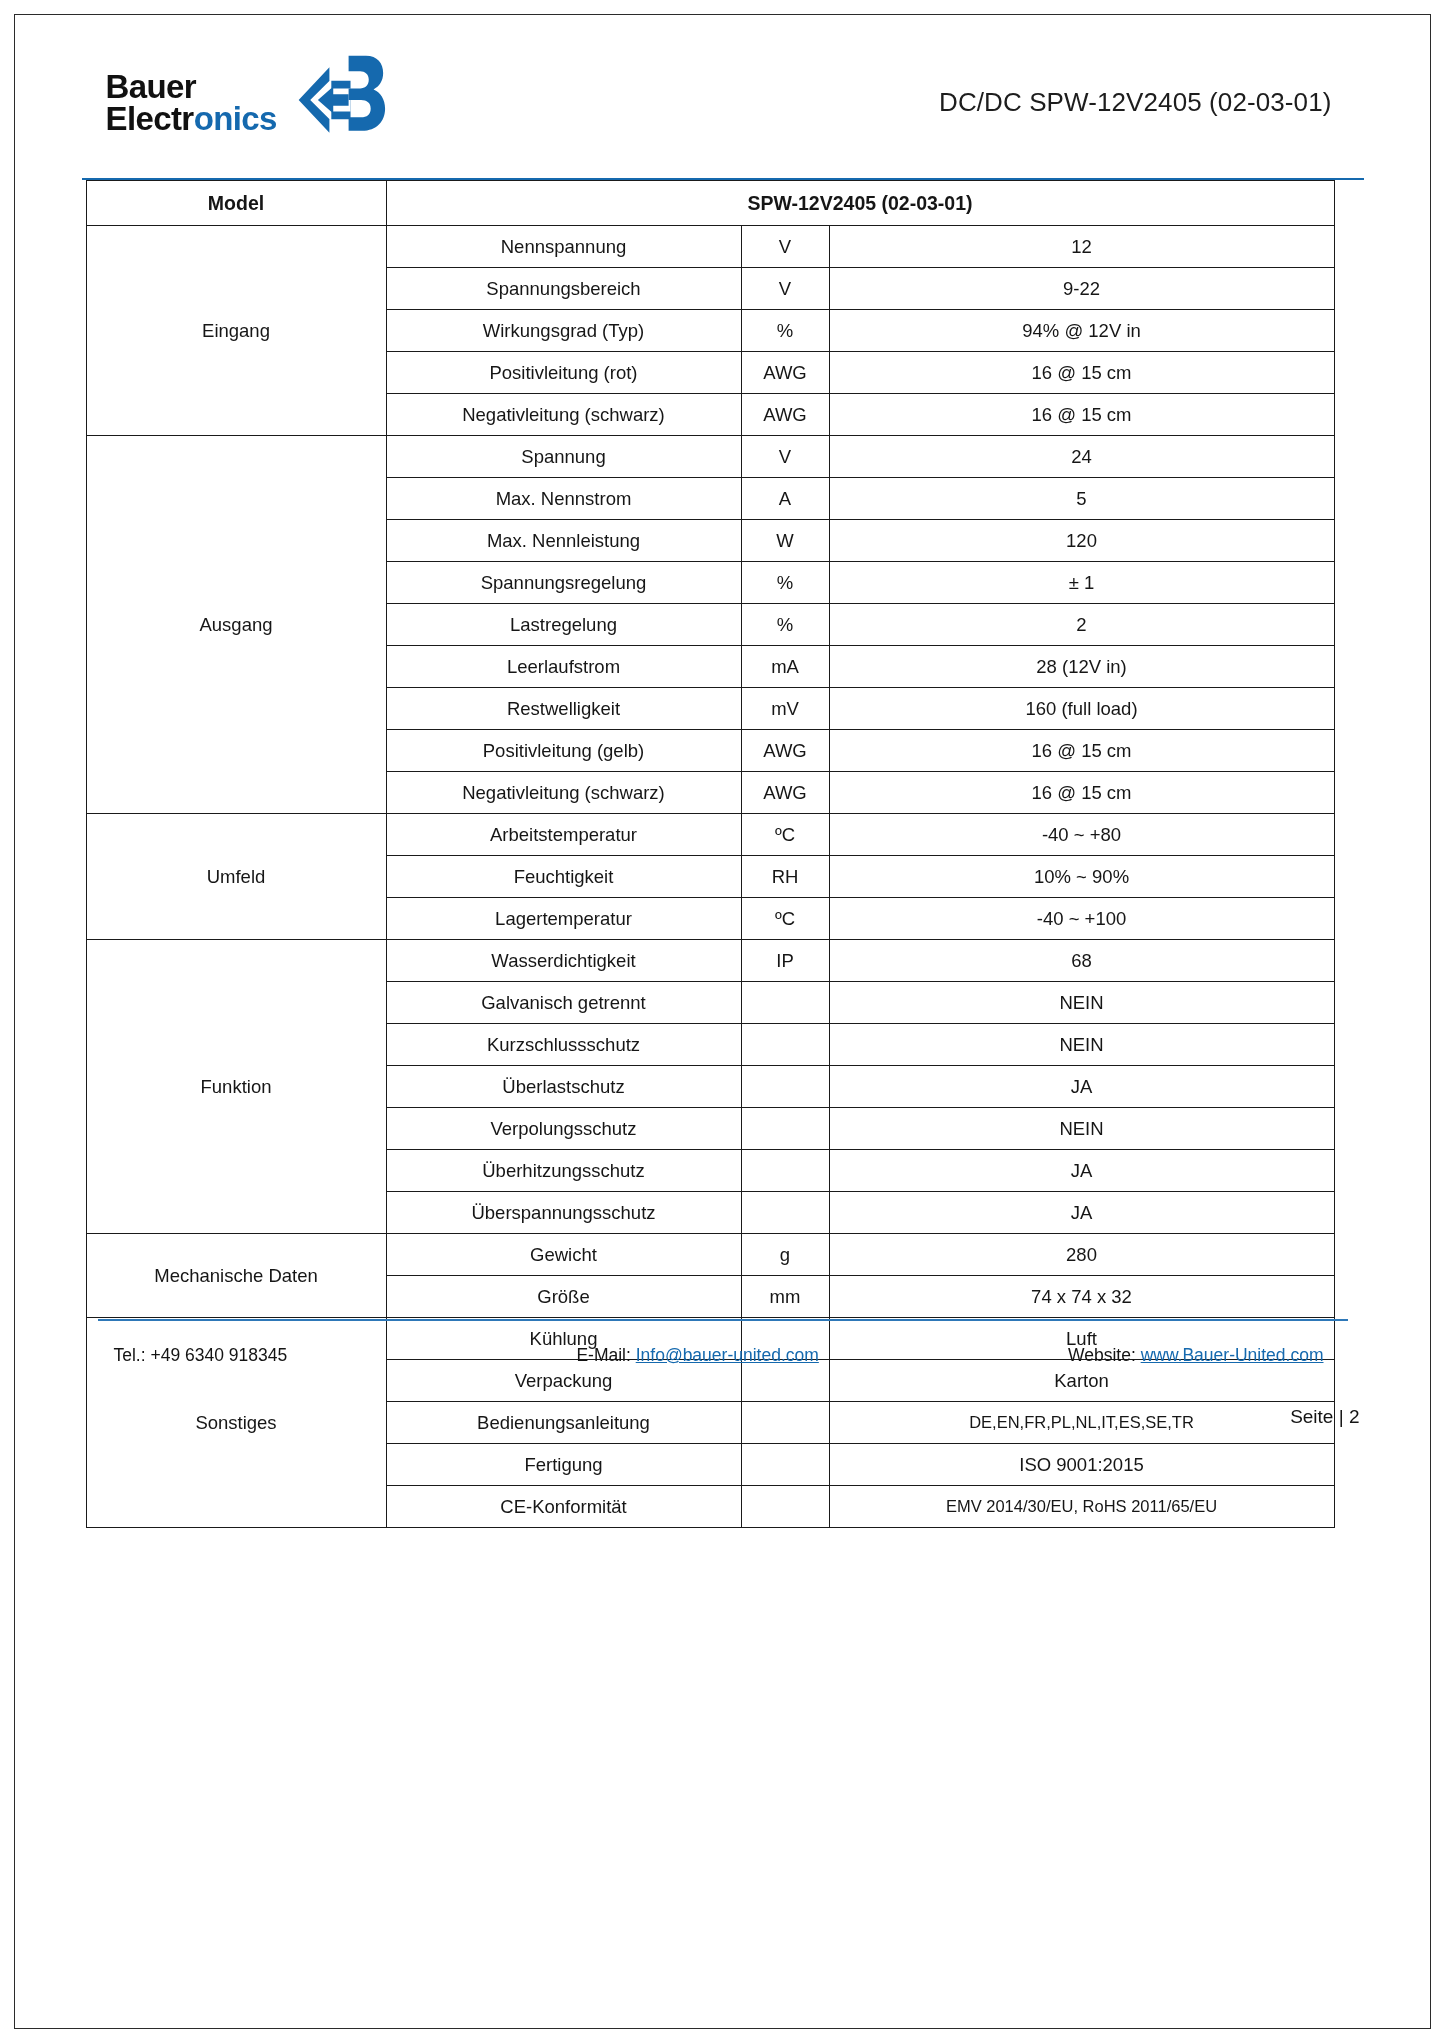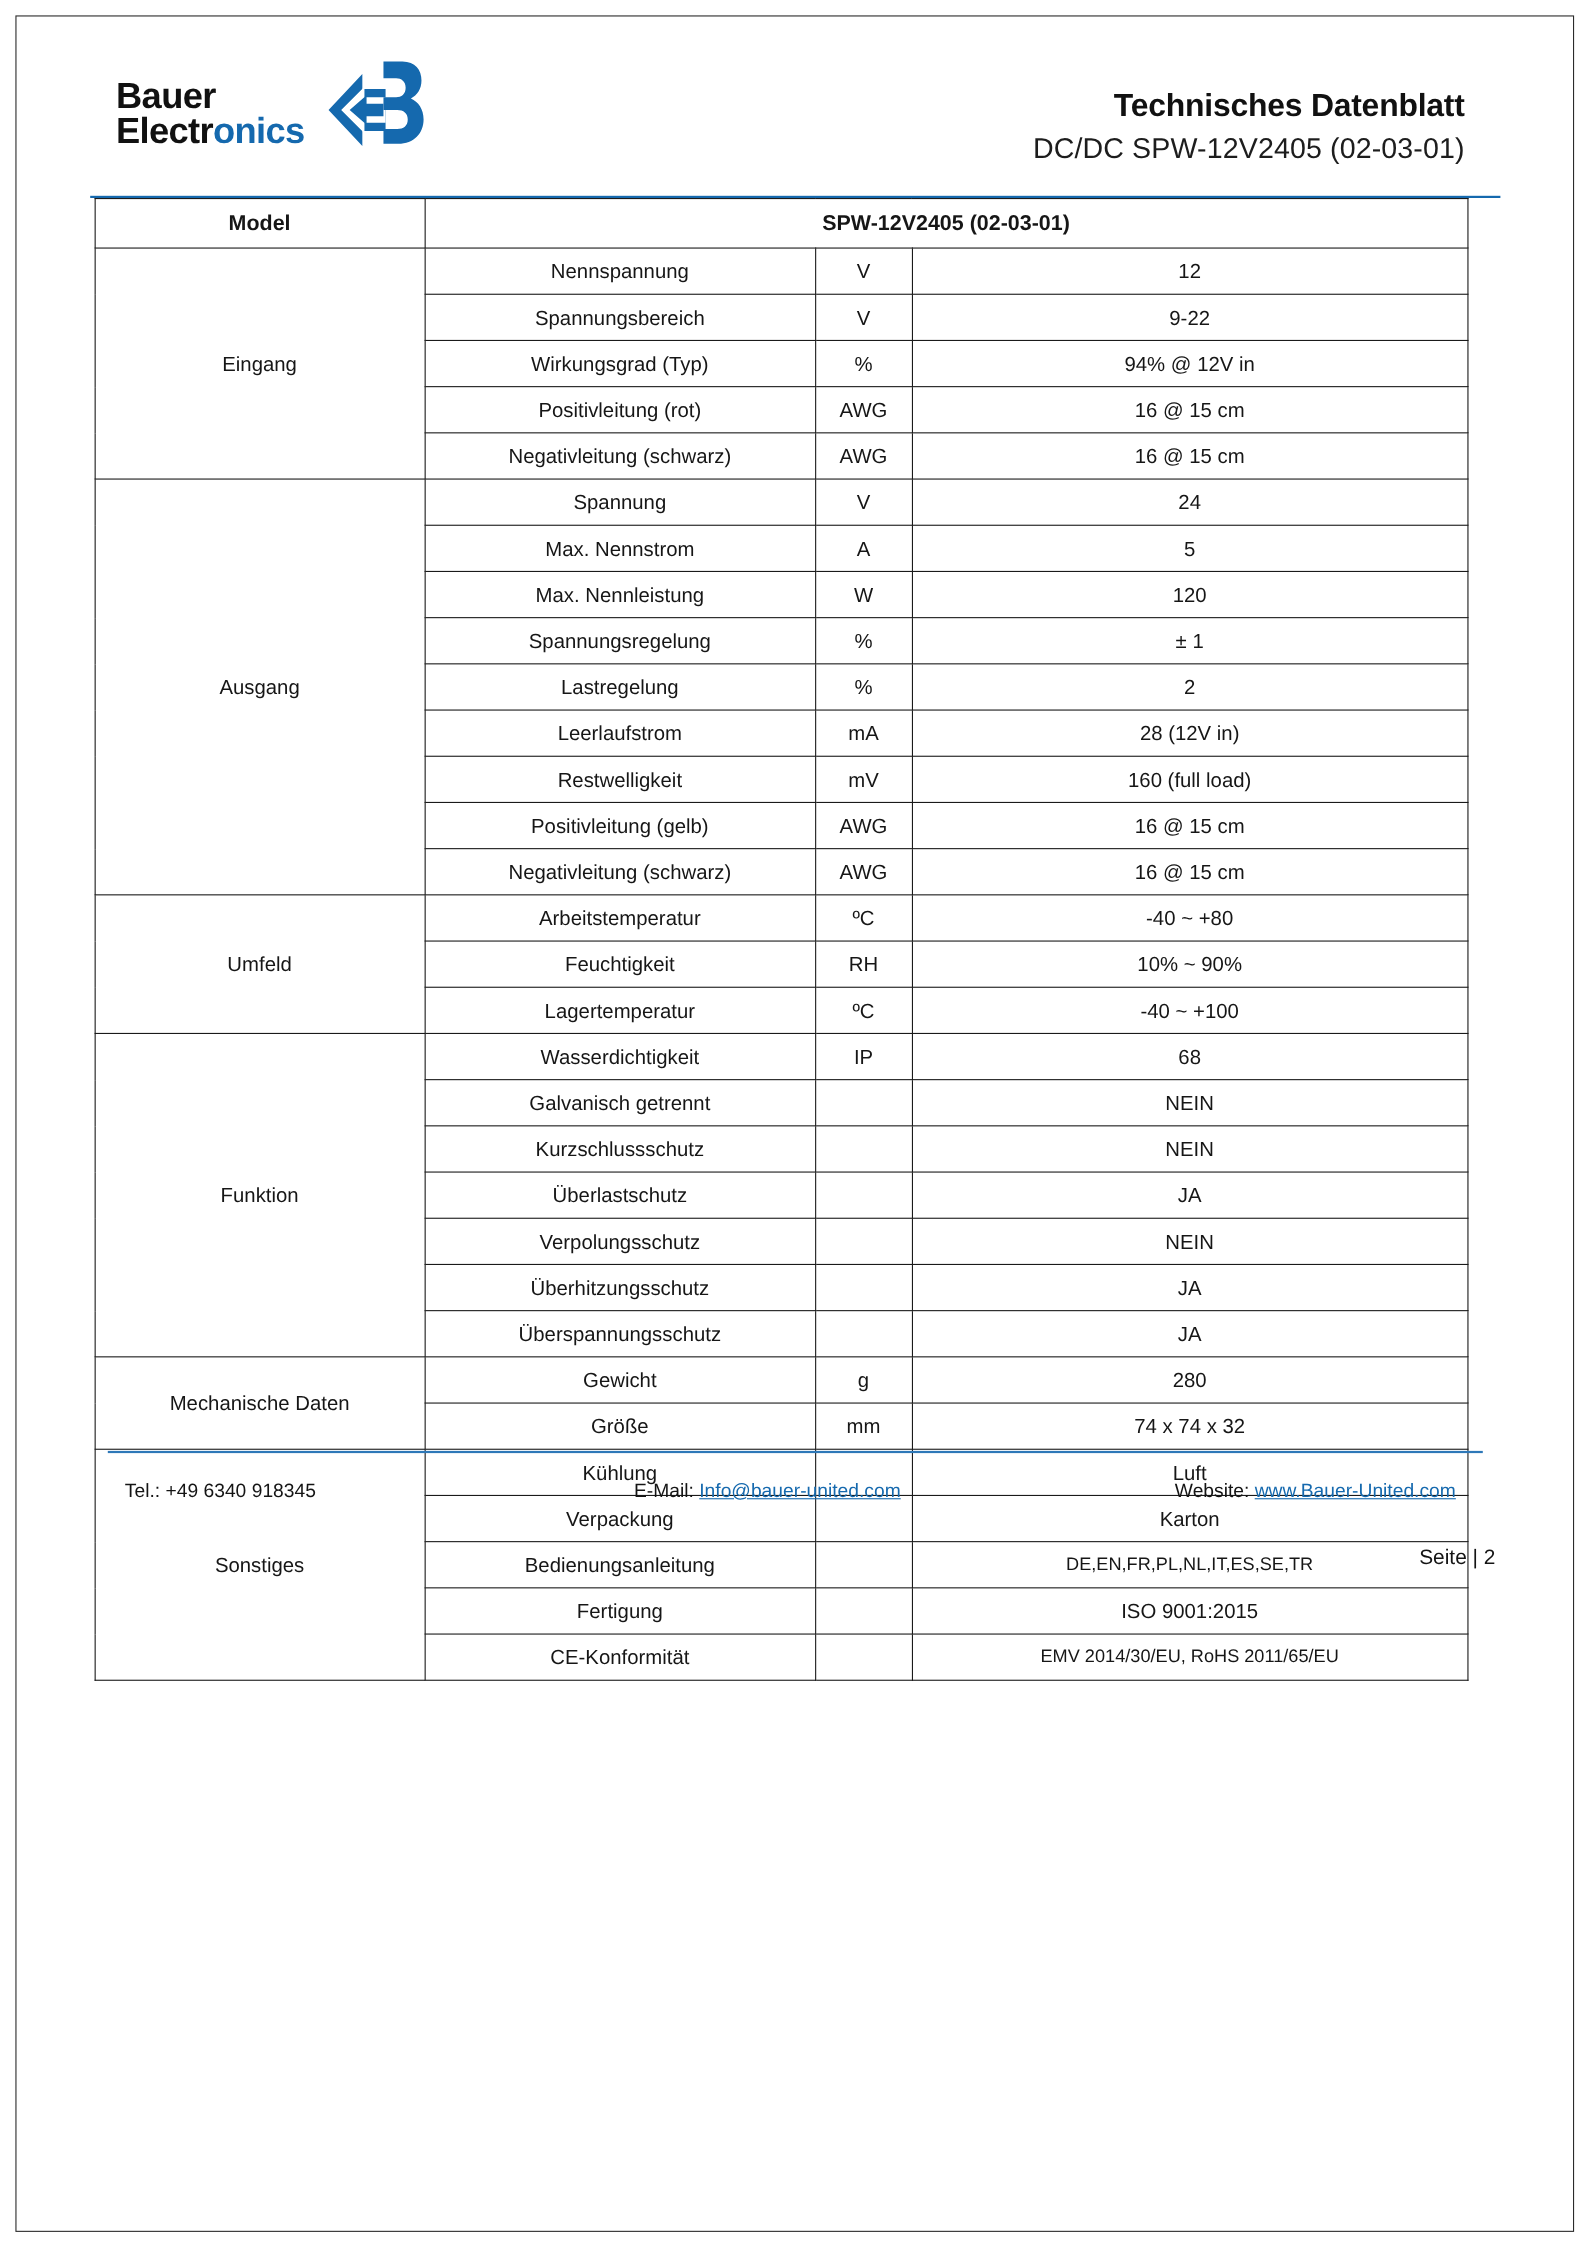--- a/index.html
+++ b/index.html
@@ -199,21 +199,20 @@
 
             <path d="M20 52 L42 30 L42 40 L62 40 L62 64 L42 64 L42 74 Z" fill="#ffffff"></path>
             <path d="M28 52 L44 38 L44 46 L60 46 L60 58 L44 58 L44 66 Z"></path>
 
             <path d="M60 6 L78 6 C90 6 96 14 96 24 C96 32 92 38 86 41 C93 44 98 51 98 61 C98 74 89 84 74 84 L60 84 L60 70 L73 70 C79 70 83 67 83 61 C83 55 79 52 73 52 L60 52 L60 40 L72 40 C77 40 81 37 81 31 C81 25 77 22 72 22 L60 22 Z"></path>
           </g>
         </svg>
       </div>
 
       <div class="title-block">
-        <div class="doc-title">Technisches Datenblatt</div>
         <div class="doc-subtitle">DC/DC SPW-12V2405 (02-03-01)</div>
       </div>
     </div>
 
     <div class="rule"></div>
 
 
     <table class="spec">
       <colgroup>
         <col class="c-group">

